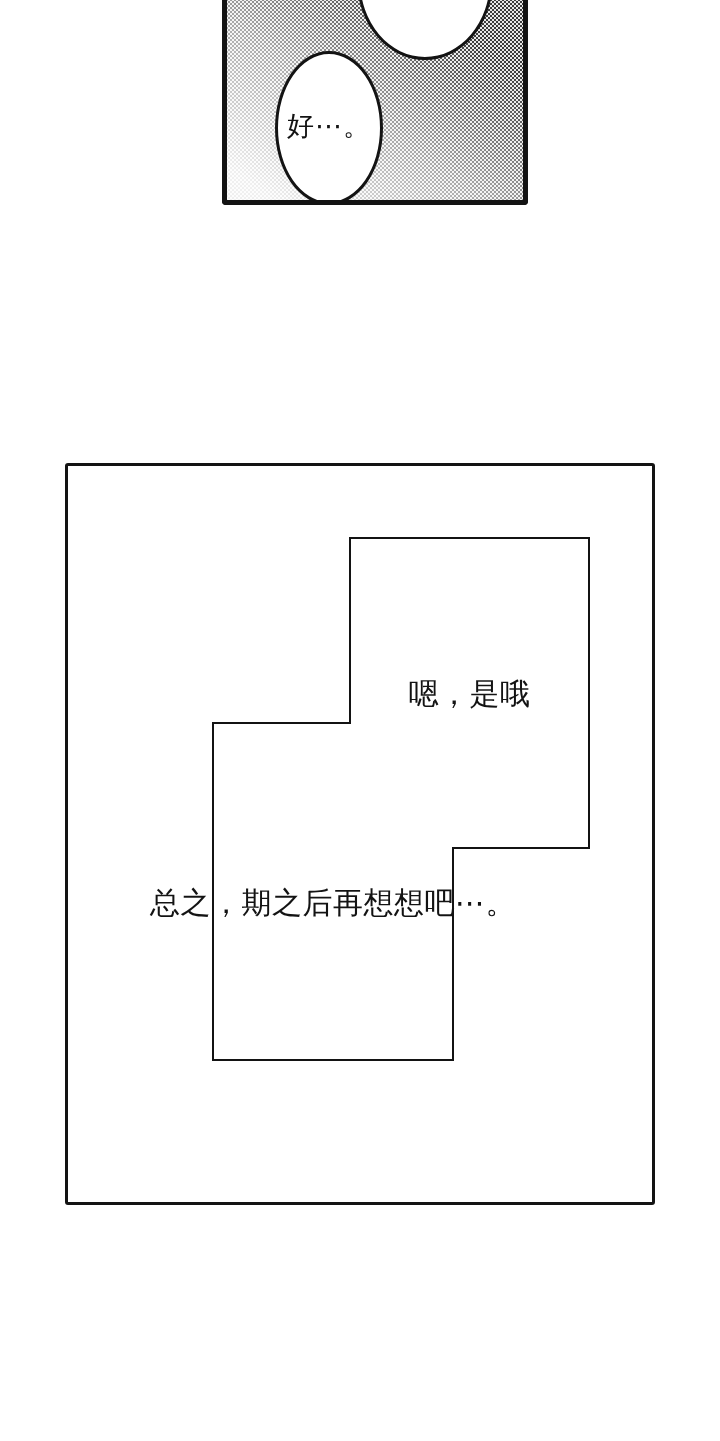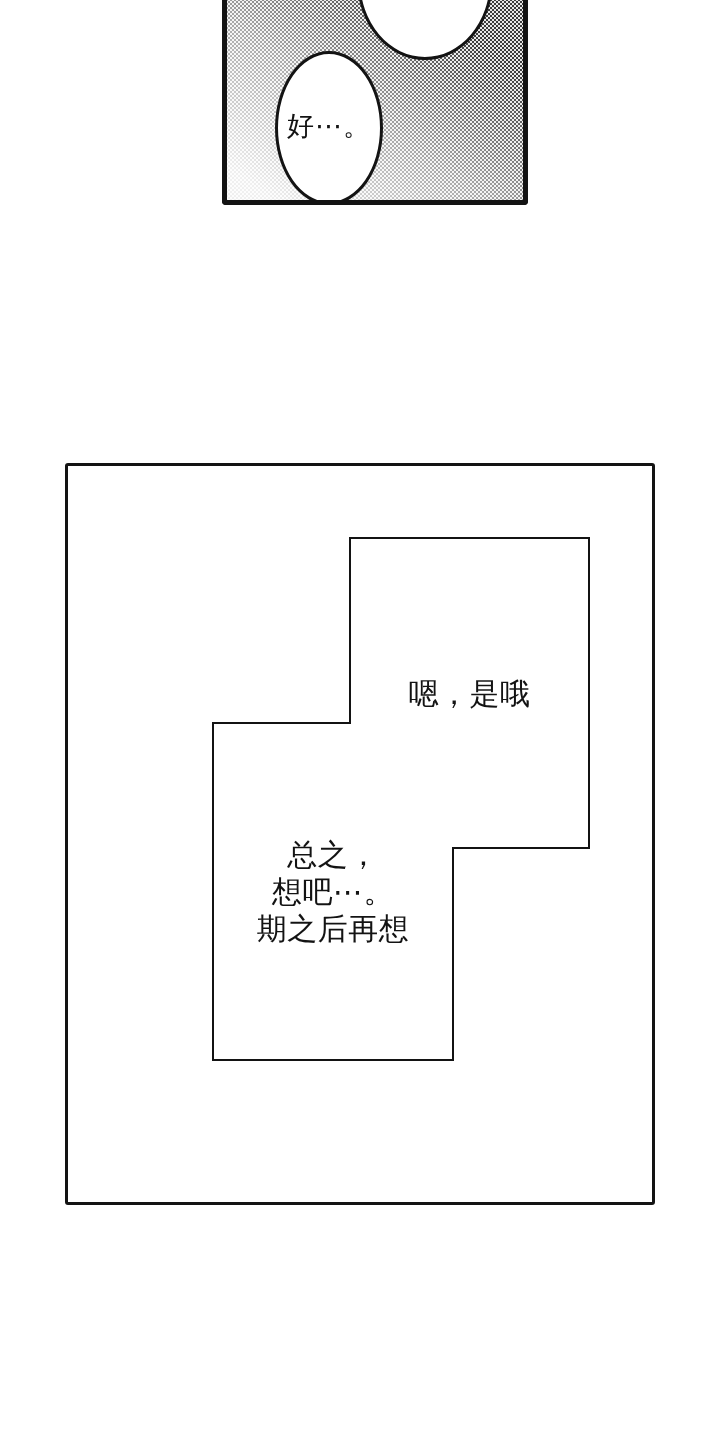--- a/index.html
+++ b/index.html
@@ -84,39 +84,39 @@
     position: absolute;
     left: 0;
     top: 0;
     width: 584px;
     height: 736px;
     display: block;
   }
   .box-text {
     position: absolute;
     display: flex;
-    flex-direction: column;
+    flex-direction: row;
     align-items: center;
     justify-content: center;
     text-align: center;
     font-size: 30px;
     font-weight: 500;
     line-height: 37px;
     letter-spacing: 0.5px;
     white-space: nowrap;
   }
   .box-text-right {
     left: 282px;
     top: 72px;
     width: 239px;
     height: 310px;
   }
   .box-text-left {
     left: 145px;
-    top: 257px;
+    top: 268px;
     width: 240px;
     height: 337px;
   }
 </style>
 </head>
 <body>
 
 <div class="page">
 
   <section class="panel-top">
@@ -130,18 +130,18 @@
     <svg class="boxes-svg" viewBox="0 0 584 736" xmlns="http://www.w3.org/2000/svg">
       <polygon points="282,72 521,72 521,382 385,382 385,594 145,594 145,257 282,257" fill="#ffffff" stroke="#131313" stroke-width="2" stroke-linejoin="miter"></polygon>
     </svg>
 
     <div class="box-text box-text-right">
       <div>嗯，是哦</div>
     </div>
 
     <div class="box-text box-text-left">
       <div>总之，</div>
+      <div>期之后再想</div>
       <div>想吧⋯。</div>
-      <div>期之后再想</div>
     </div>
   </section>
 
 </div>
 
 </body></html>

